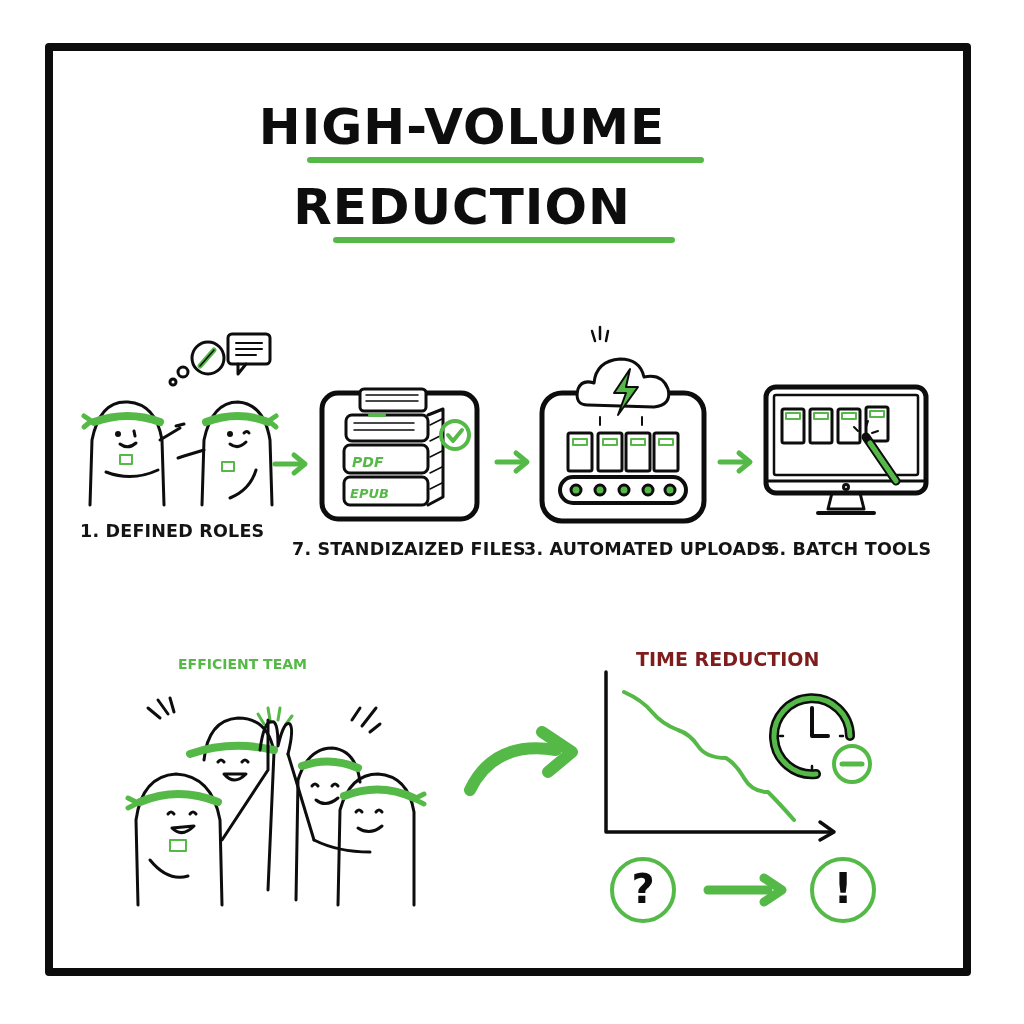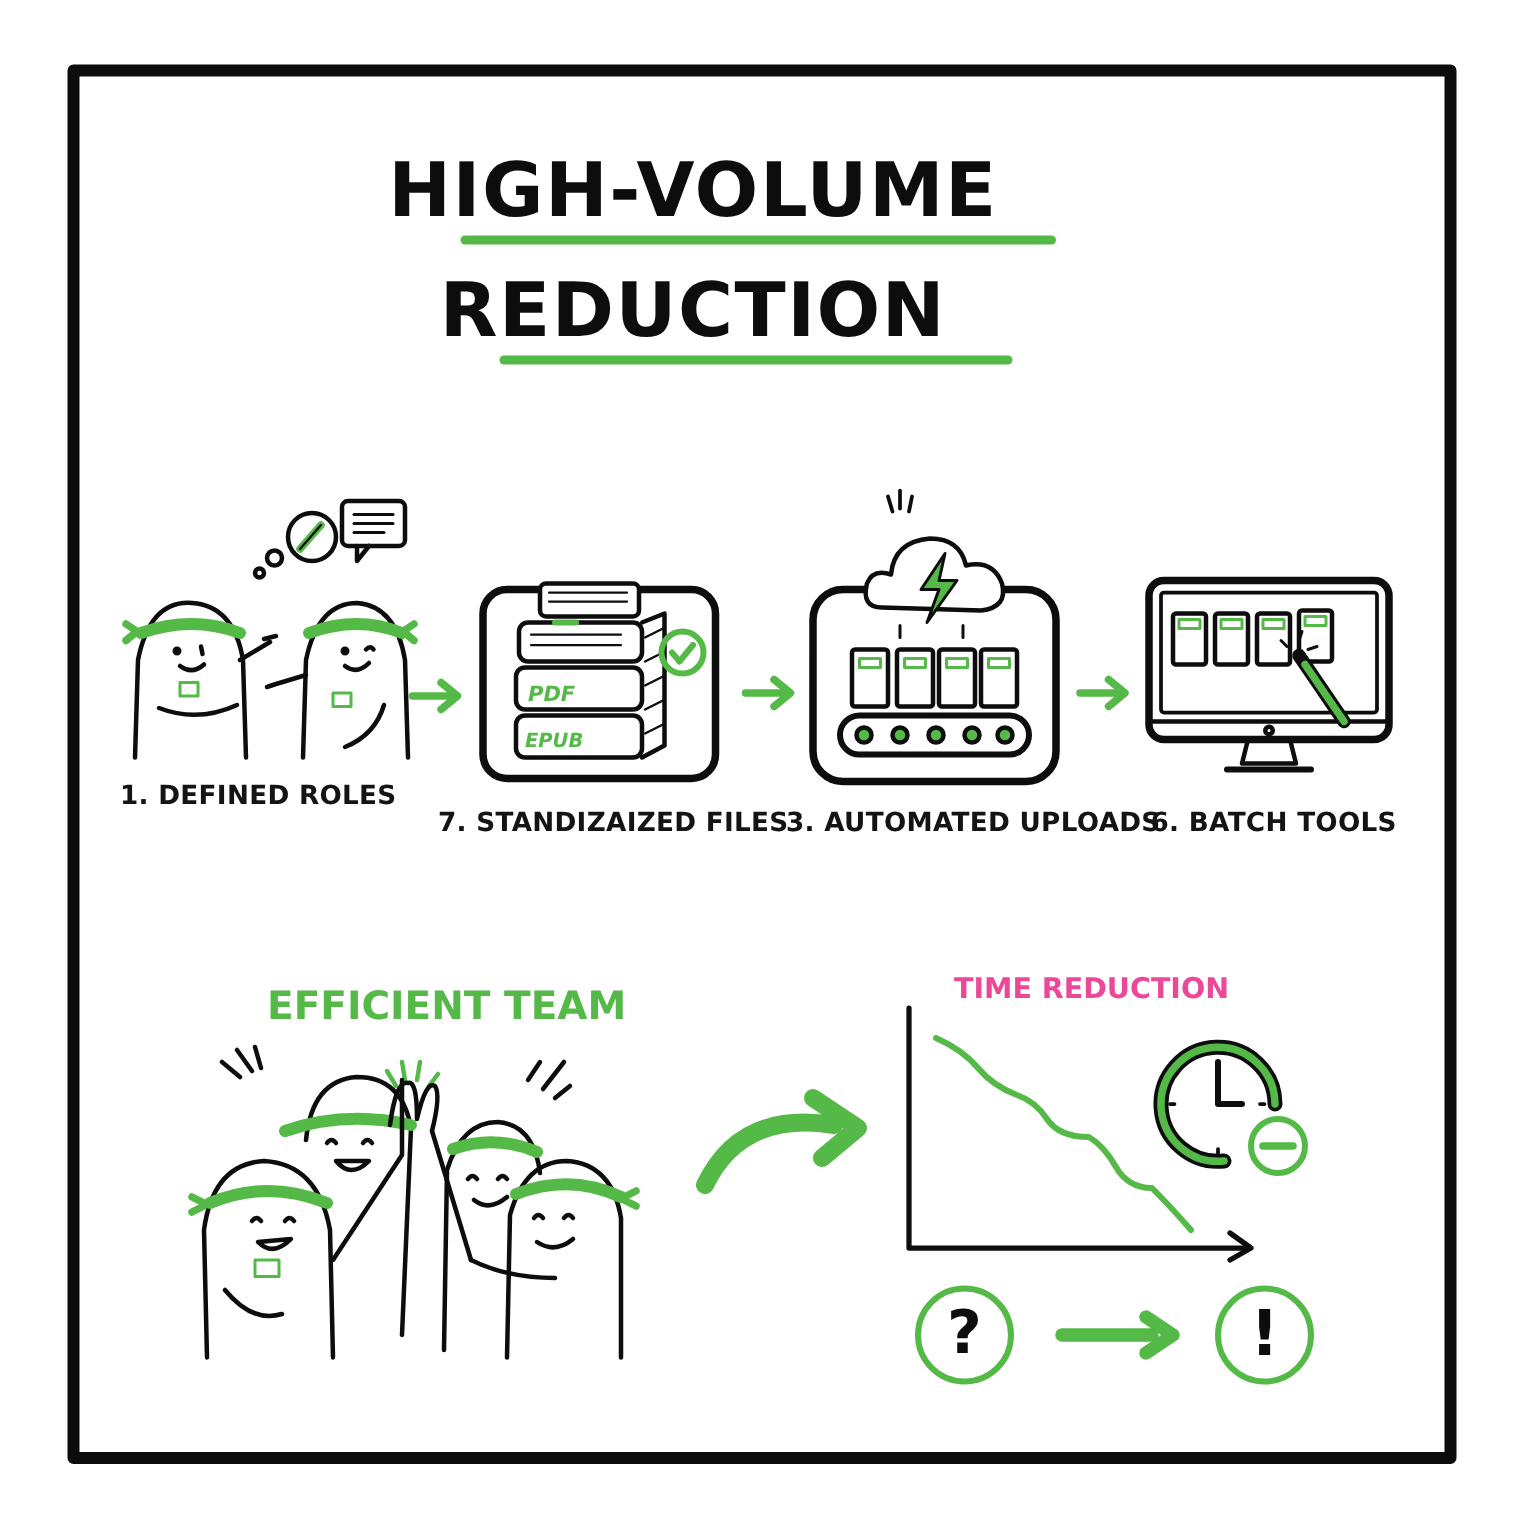--- a/index.html
+++ b/index.html
@@ -159,21 +159,21 @@
       <rect x="80" y="28" width="14" height="6" stroke="#55b947" stroke-width="2"></rect>
     <rect x="104" y="22" width="22" height="34" rx="2"></rect>
       <rect x="108" y="26" width="14" height="6" stroke="#55b947" stroke-width="2"></rect>
     <path d="M96 46 l-4 -4 M104 42 l2 -6 M110 48 l6 -2" stroke-width="2"></path>
     <path d="M104 52 L134 96" stroke="#0d0d0d" stroke-width="9"></path>
     <path d="M108 58 L134 96" stroke="#55b947" stroke-width="5"></path>
   </svg>
 </div>
 <div class="step-label" style="left:767px; top:539px;">6. BATCH TOOLS</div>
 
-<div class="section-label" style="left:178px; top:656px; font-size:26px; color:#55b947;">EFFICIENT TEAM</div>
+<div class="section-label" style="left:178px; top:656px; font-size:14px; color:#55b947;">EFFICIENT TEAM</div>
 
 <div class="abs" style="left:118px; top:690px; width:310px; height:220px;">
   <svg width="310" height="220" viewBox="0 0 310 220" fill="none" stroke="#0d0d0d" stroke-width="3" stroke-linecap="round" stroke-linejoin="round">
 
     <path d="M30 18 l12 10 M40 10 l10 14 M52 8 l4 14"></path>
     <path d="M140 24 l6 10 M150 18 l2 12 M162 18 l-2 12 M174 26 l-6 8" stroke="#55b947"></path>
     <path d="M234 30 l8 -12 M244 36 l14 -18 M252 42 l10 -8"></path>
 
     <path d="M20 215 L18 130 Q24 86 58 84 Q94 86 102 130 L104 215"></path>
     <path d="M22 112 Q60 96 100 112" stroke="#55b947" stroke-width="8"></path>
@@ -206,21 +206,21 @@
   </svg>
 </div>
 
 <div class="abs" style="left:460px; top:720px;">
   <svg width="125" height="80" viewBox="0 0 125 80" fill="none" stroke="#55b947" stroke-linecap="round" stroke-linejoin="round">
     <path d="M10 70 Q34 20 96 30" stroke-width="12"></path>
     <path d="M82 12 L112 32 L88 52" stroke-width="12"></path>
   </svg>
 </div>
 
-<div class="section-label" style="left:636px; top:648px; font-size:19px; color:#ec4899;">TIME REDUCTION</div>
+<div class="section-label" style="left:636px; top:648px; font-size:19px; color:#7f1d1d;">TIME REDUCTION</div>
 
 <div class="abs" style="left:598px; top:670px; width:240px; height:175px;">
   <svg width="240" height="175" viewBox="0 0 240 175" fill="none" stroke-linecap="round" stroke-linejoin="round">
     <path d="M8 2 L8 162 L234 162" stroke="#0d0d0d" stroke-width="3.5"></path>
     <path d="M222 152 L236 162 L222 170" stroke="#0d0d0d" stroke-width="3.5"></path>
     <path d="M26 22 Q44 30 54 42 T80 60 Q92 64 100 76 T128 88 Q138 94 146 108 T170 122 Q182 134 196 150" stroke="#55b947" stroke-width="4"></path>
   </svg>
 </div>
 
 <div class="abs" style="left:766px; top:690px;">

